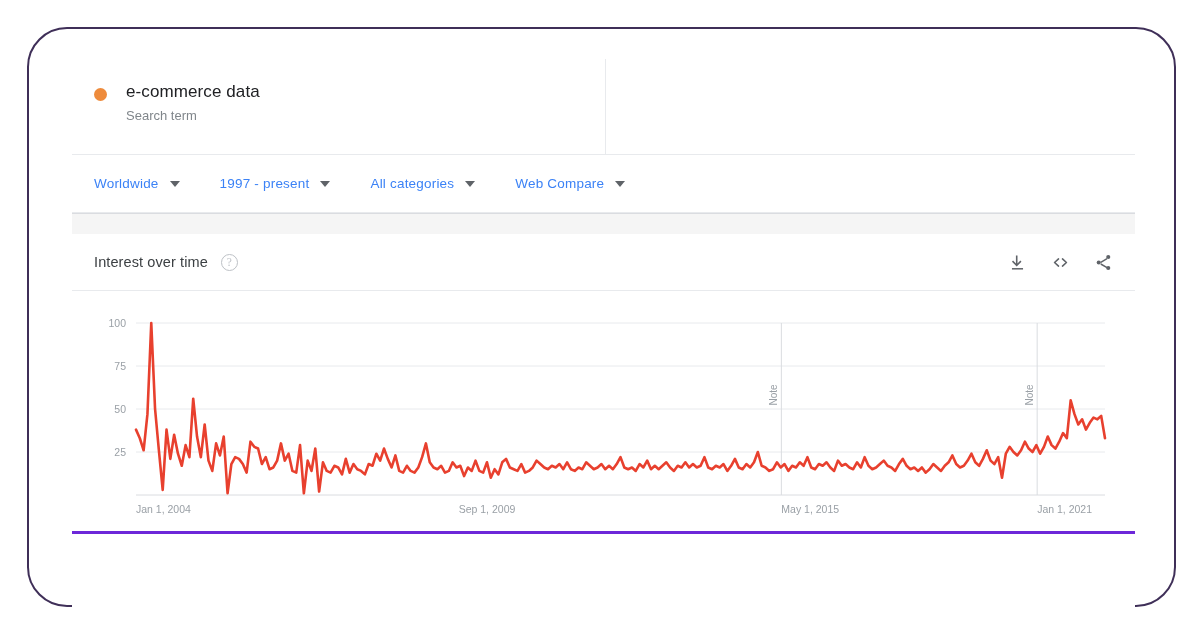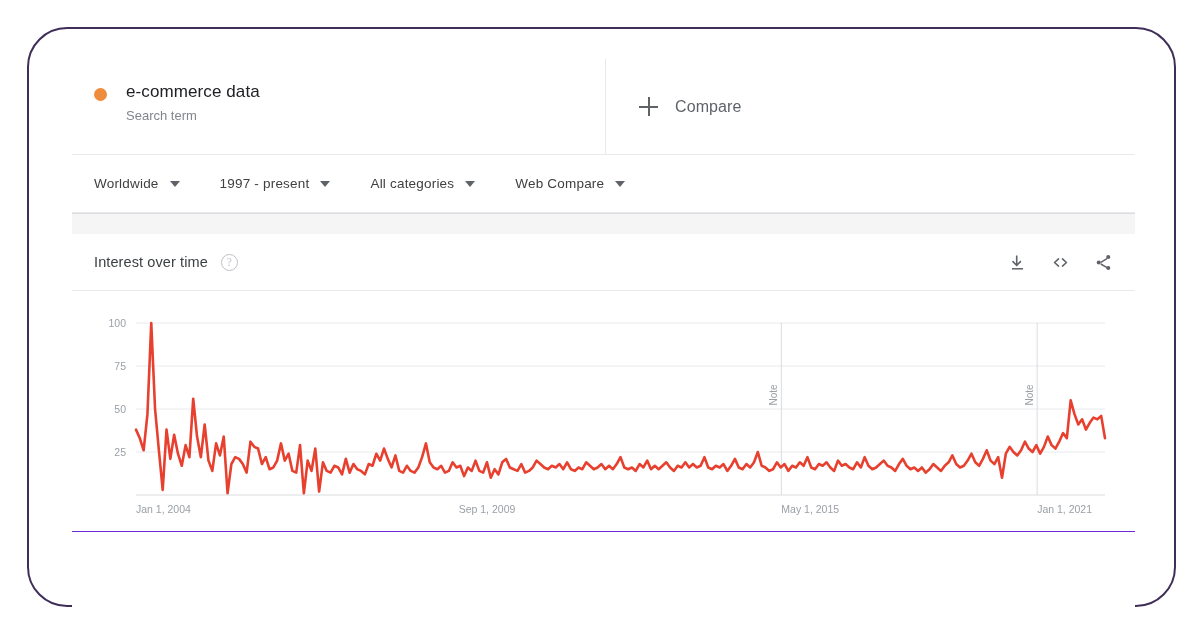--- a/index.html
+++ b/index.html
@@ -112,42 +112,42 @@
   .filter {
     display: flex;
     align-items: center;
     cursor: pointer;
     margin-right: 40px;
     background: none; border: none; padding: 0;
     font-family: inherit;
   }
   .filter-label {
     font-size: 13.5px;
-    color: #404040;
+    color: #3b82f6;
     letter-spacing: .2px;
   }
   .caret {
     width: 0; height: 0;
     margin-left: 11px;
     border-left: 5px solid transparent;
     border-right: 5px solid transparent;
     border-top: 6px solid #5f6368;
   }
 
   
   .spacer {
     height: 21px;
     background: #f5f5f5;
     border-top: 1px solid #dadce0;
   }
 
   
   .card {
     background: #ffffff;
-    border-bottom: 1px solid #6d28d9;
+    border-bottom: 3px solid #6d28d9;
   }
   .card-head {
     height: 57px;
     display: flex;
     align-items: center;
     padding: 0 22px;
     border-bottom: 1px solid #e8eaed;
   }
   .card-title {
     font-size: 14.5px;
@@ -200,26 +200,20 @@
 <div id="frame">
   <div id="inner">
 
     <div class="term-row">
       <div class="term-cell">
         <span class="dot"></span>
         <div class="term-text">
           <div class="term-title">e-commerce data</div>
           <div class="term-sub">Search term</div>
         </div>
-      </div>
-      <div class="compare-cell">
-        <button class="compare-btn">
-          <span class="plus-icon"></span>
-          <span class="compare-label">Compare</span>
-        </button>
       </div>
     </div>
 
     <div class="filters">
       <button class="filter">
         <span class="filter-label">Worldwide</span>
         <span class="caret"></span>
       </button>
       <button class="filter">
         <span class="filter-label">1997 - present</span>

